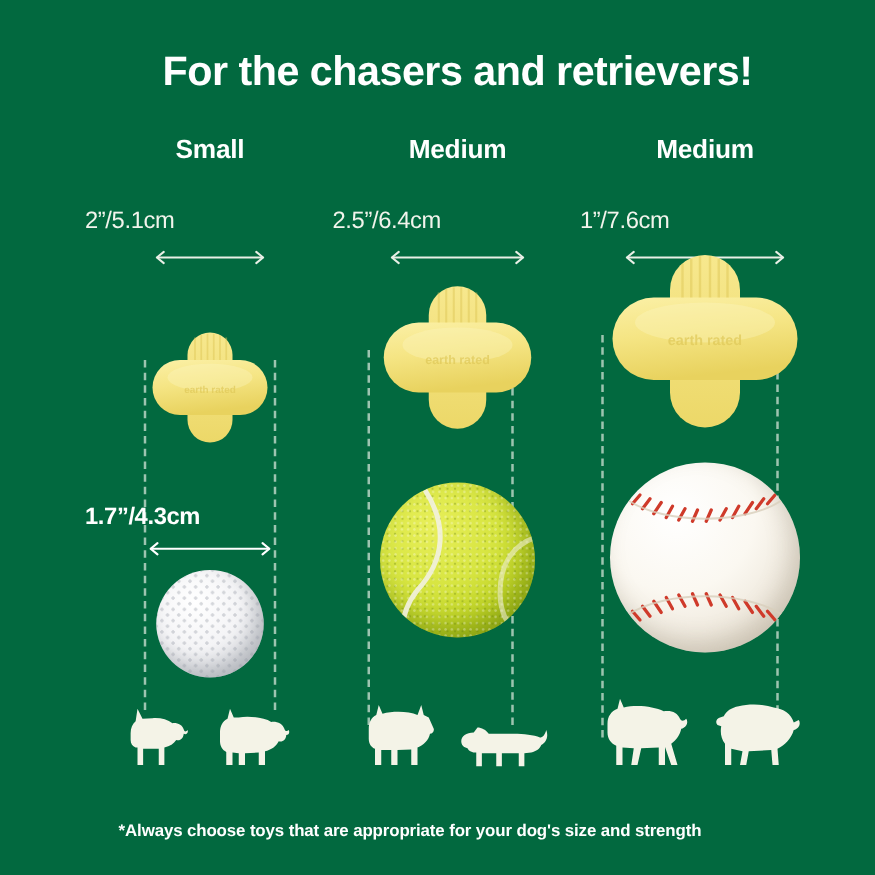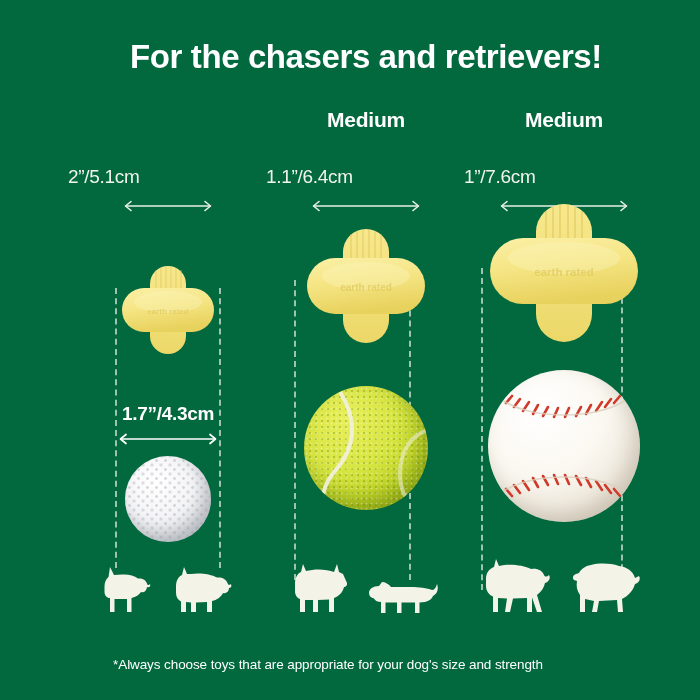--- a/index.html
+++ b/index.html
@@ -151,21 +151,21 @@
     background:
       radial-gradient(circle at 35% 27%, #ffffff 0%, #fbf8f1 42%, #ece5d8 75%, #d4cbba 100%);
     box-shadow: inset -7px -9px 18px rgba(140,130,110,.30);
     overflow: hidden;
   }
 
   
   .measure {
     position: absolute;
     width: 200px;
-    text-align: center;
+    text-align: left;
     color: #ffffff;
     font-size: 19px;
     font-weight: bold;
     letter-spacing: -0.3px;
   }
   .measure-arrow {
     position: absolute;
     left: 50%;
     transform: translateX(-50%);
   }
@@ -187,33 +187,34 @@
 
   
   .footnote {
     position: absolute;
     bottom: 28px;
     left: 0;
     width: 610px;
     text-align: center;
     color: #ffffff;
     font-size: 13.5px;
-    font-weight: normal;
+    font-weight: bold;
     letter-spacing: -0.1px;
     padding-left: 7px;
   }
 </style>
 </head>
 <body>
 
 <div id="infographic">
 
   <div class="title">For the chasers and retrievers!</div>
 
   <div class="col col-small">
+    <div class="col-title">Small</div>
     <div class="col-size">2”/5.1cm</div>
 
     <div class="arrow">
       <svg width="96" height="12" viewBox="0 0 96 12">
         <g stroke="#e8efe6" stroke-width="1.6" fill="none" stroke-linecap="round" stroke-linejoin="round">
           <line x1="6" y1="6" x2="90" y2="6"></line>
           <polyline points="11,1.5 5.5,6 11,10.5"></polyline>
           <polyline points="85,1.5 90.5,6 85,10.5"></polyline>
         </g>
       </svg>
@@ -280,21 +281,21 @@
           L8 46 L13 46 L13 36 L18 36.5 L18 46 L23 46 L23 36.5 L34 36
           L34 46 L39 46 L39 35 C44 34 48 31 50 27 C53 28 56 25.5 56 22
           C58 22 59 20 58 18 C56.5 19.5 55 19 54.5 17 C53 13 49 11 44 11.5
           C38 8 26 6.5 18 8 Z"></path>
       </svg>
     </div>
   </div>
 
   <div class="col col-medium">
     <div class="col-title">Medium</div>
-    <div class="col-size">1.1”/6.4cm</div>
+    <div class="col-size">2.5”/6.4cm</div>
 
     <div class="arrow">
       <svg width="116" height="12" viewBox="0 0 116 12">
         <g stroke="#e8efe6" stroke-width="1.6" fill="none" stroke-linecap="round" stroke-linejoin="round">
           <line x1="6" y1="6" x2="110" y2="6"></line>
           <polyline points="11,1.5 5.5,6 11,10.5"></polyline>
           <polyline points="105,1.5 110.5,6 105,10.5"></polyline>
         </g>
       </svg>
     </div>

